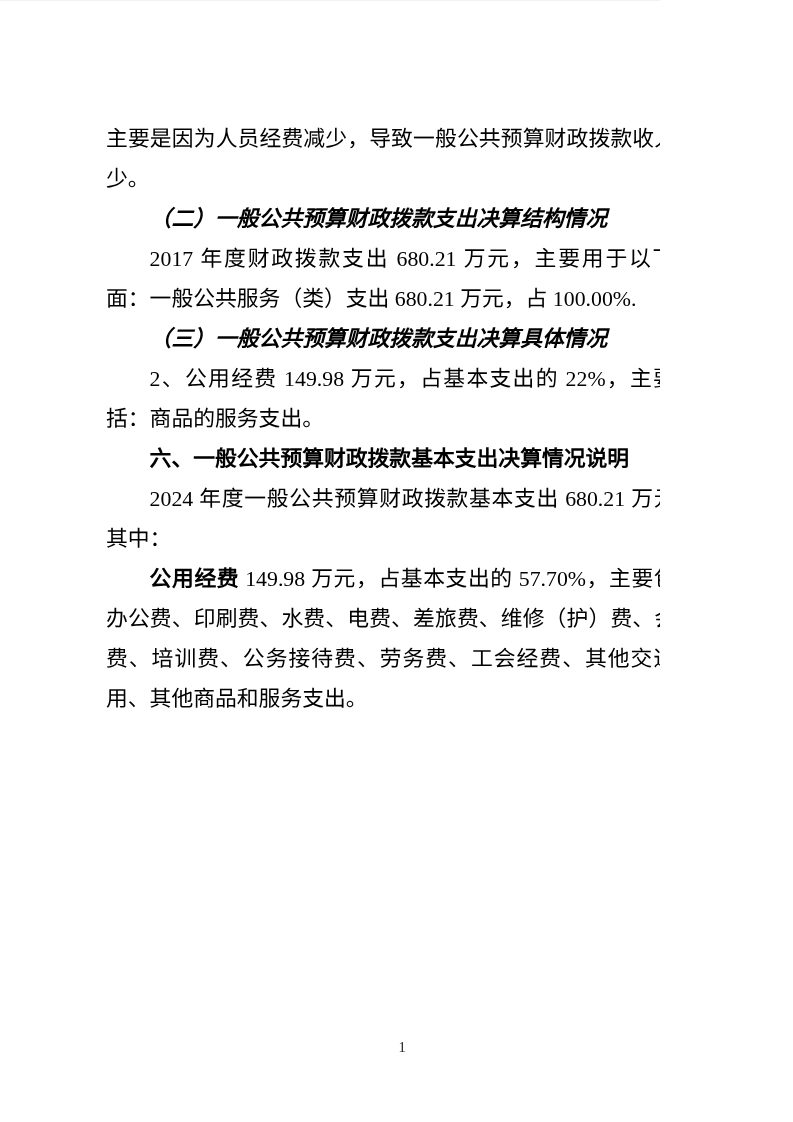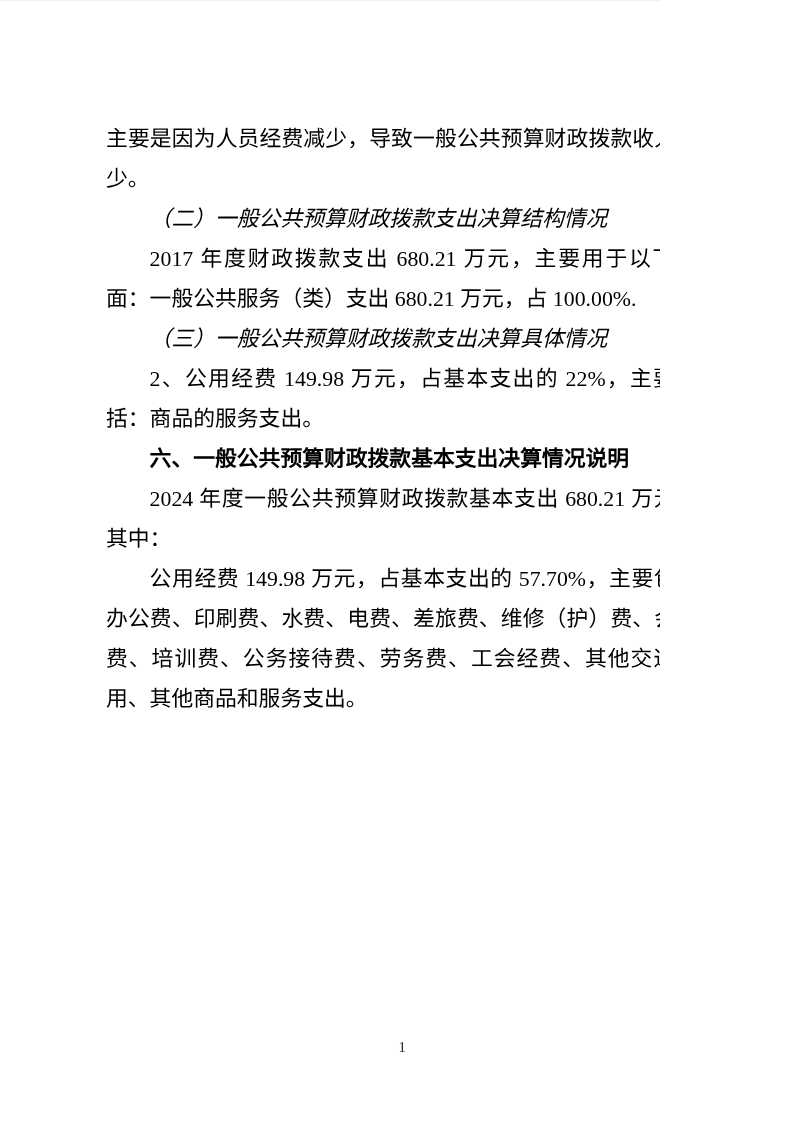--- a/index.html
+++ b/index.html
@@ -44,21 +44,21 @@
   .heading-kaiti {
     font-weight: bold;
     font-style: italic;
   }
   
   .heading-hei {
     font-weight: bold;
     font-style: normal;
   }
   .run { font: inherit; }
-  .b { font-weight: normal; }
+  .b { font-weight: bold; }
   .footer {
     position: absolute;
     left: 106px;
     top: 1036px;
     width: 592px;
     text-align: center;
     font-size: 14.5px;
     line-height: 20px;
     color: #222222;
     font-family: "Liberation Serif", "DejaVu Serif", serif;

